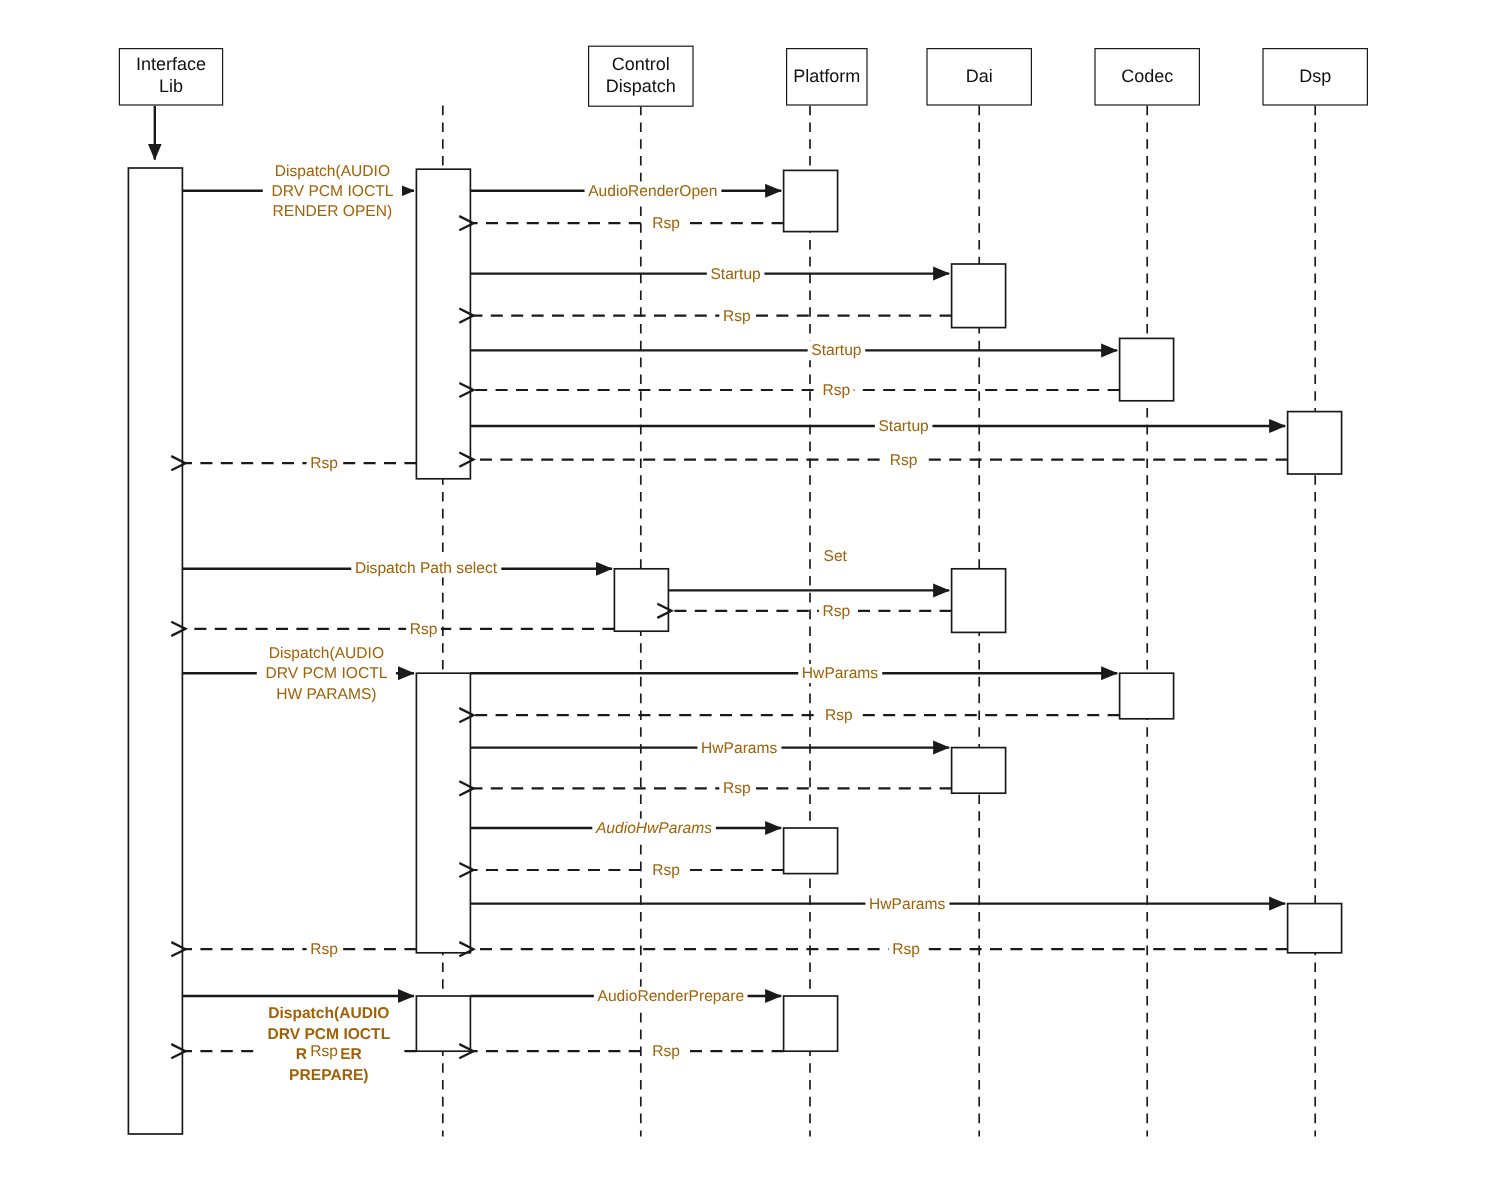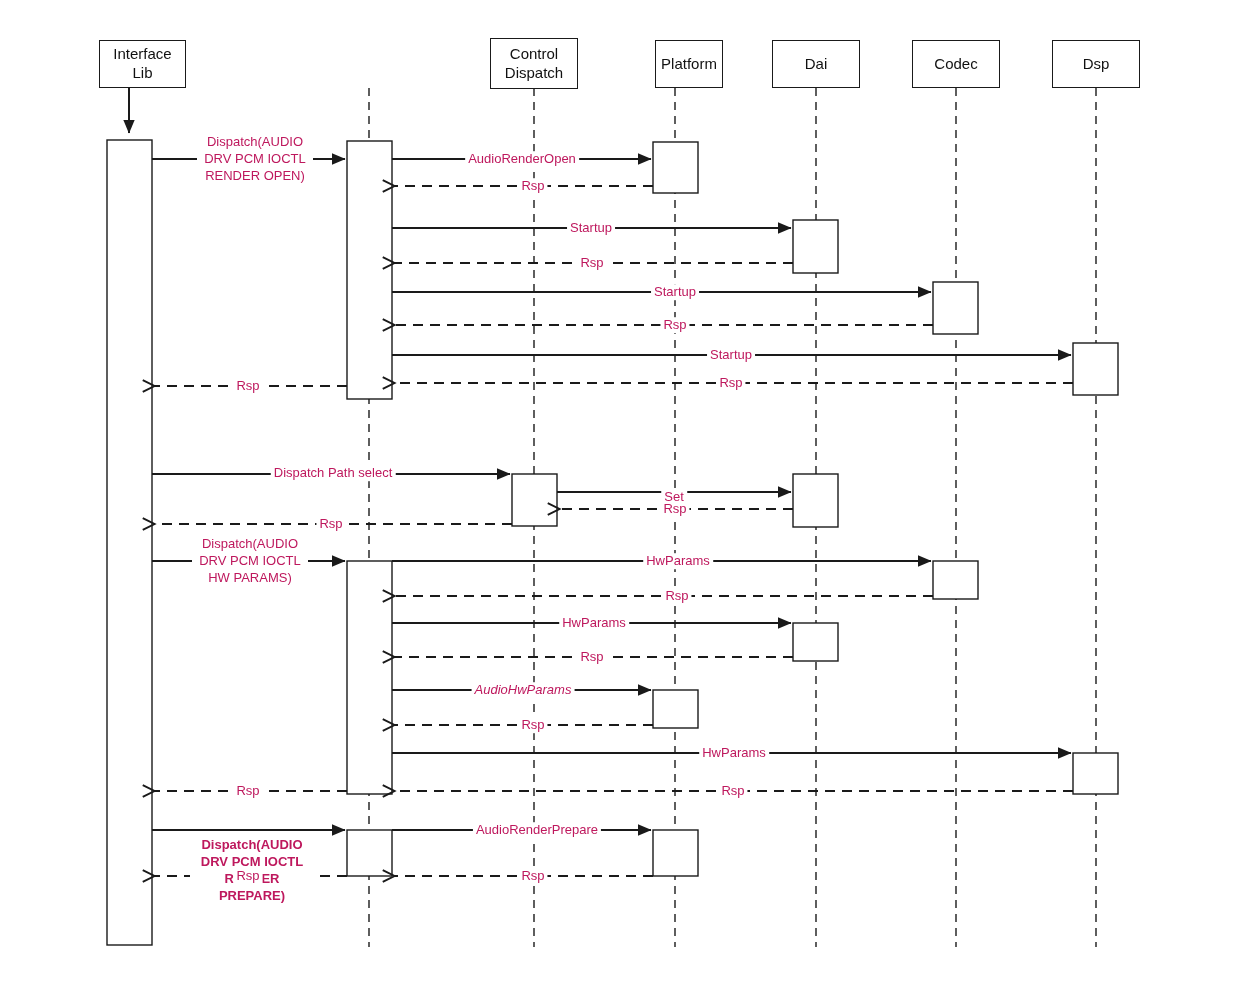--- a/index.html
+++ b/index.html
@@ -23,21 +23,22 @@
     padding:1px 2px;
   }
   .msg-label{
     position:absolute;
     transform:translate(-50%,-50%);
     background:#fff;
     padding:0 3px;
     font-size:13px;
     line-height:1.2;
     white-space:nowrap;
-    color:#be185d;
+    color:#a16207;
+    margin-left:22px;
   }
   .msg-label.multi{
     white-space:normal;
     text-align:center;
     line-height:1.32;
     padding:0 1px;
     box-sizing:border-box;
   }
 </style>
 </head>
@@ -142,21 +143,21 @@
   <span class="msg-label" style="left:522px;top:159px;">AudioRenderOpen</span>
   <span class="msg-label" style="left:533px;top:186px;">Rsp</span>
   <span class="msg-label" style="left:591px;top:228px;">Startup</span>
   <span class="msg-label" style="left:592px;top:263px;">Rsp</span>
   <span class="msg-label" style="left:675px;top:292px;">Startup</span>
   <span class="msg-label" style="left:675px;top:325px;">Rsp</span>
   <span class="msg-label" style="left:731px;top:355px;">Startup</span>
   <span class="msg-label" style="left:731px;top:383px;">Rsp</span>
   <span class="msg-label" style="left:248px;top:386px;">Rsp</span>
   <span class="msg-label" style="left:333px;top:473px;">Dispatch Path select</span>
-  <span class="msg-label" style="left:674px;top:497px;">Set</span>
+  <span class="msg-label" style="left:674px;top:463px;">Set</span>
   <span class="msg-label" style="left:675px;top:509px;">Rsp</span>
   <span class="msg-label" style="left:331px;top:524px;">Rsp</span>
   <span class="msg-label multi" style="left:250px;top:561px;width:116px;">Dispatch(AUDIO DRV PCM IOCTL HW PARAMS)</span>
   <span class="msg-label" style="left:678px;top:561px;">HwParams</span>
   <span class="msg-label" style="left:677px;top:596px;">Rsp</span>
   <span class="msg-label" style="left:594px;top:623px;">HwParams</span>
   <span class="msg-label" style="left:592px;top:657px;">Rsp</span>
   <span class="msg-label" style="left:523px;top:690px;font-style:italic;">AudioHwParams</span>
   <span class="msg-label" style="left:533px;top:725px;">Rsp</span>
   <span class="msg-label" style="left:734px;top:753px;">HwParams</span>

